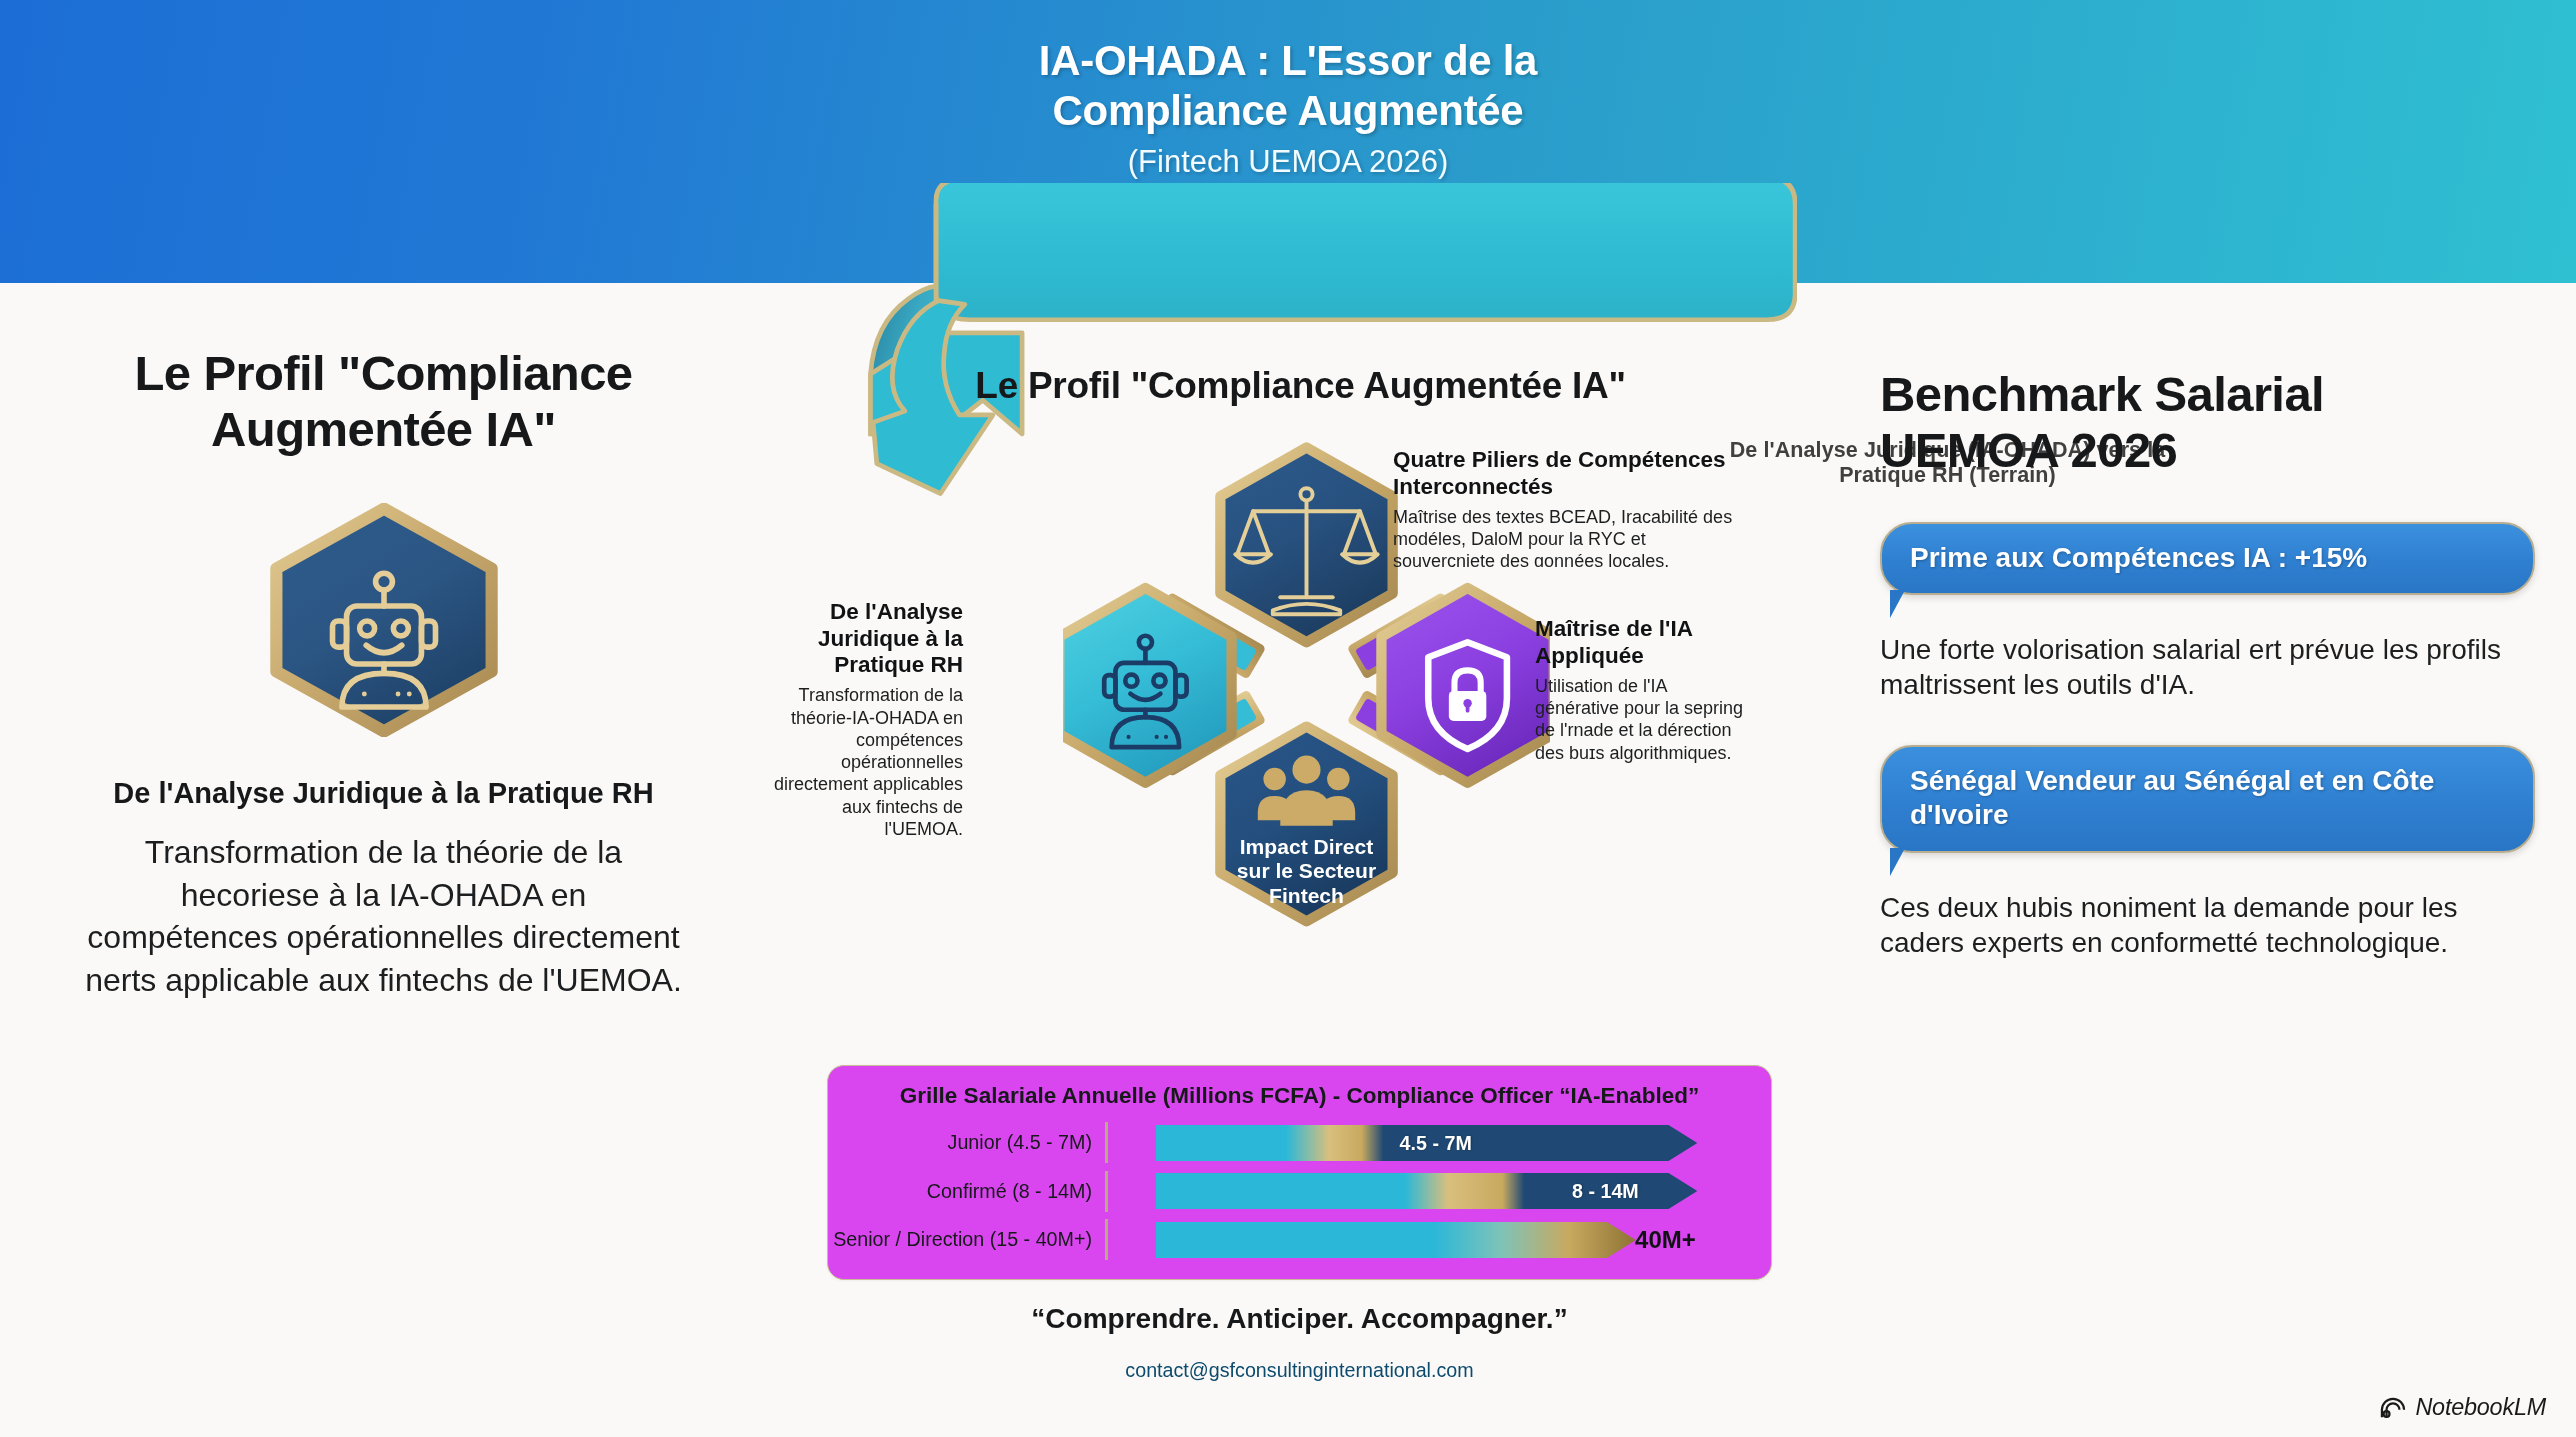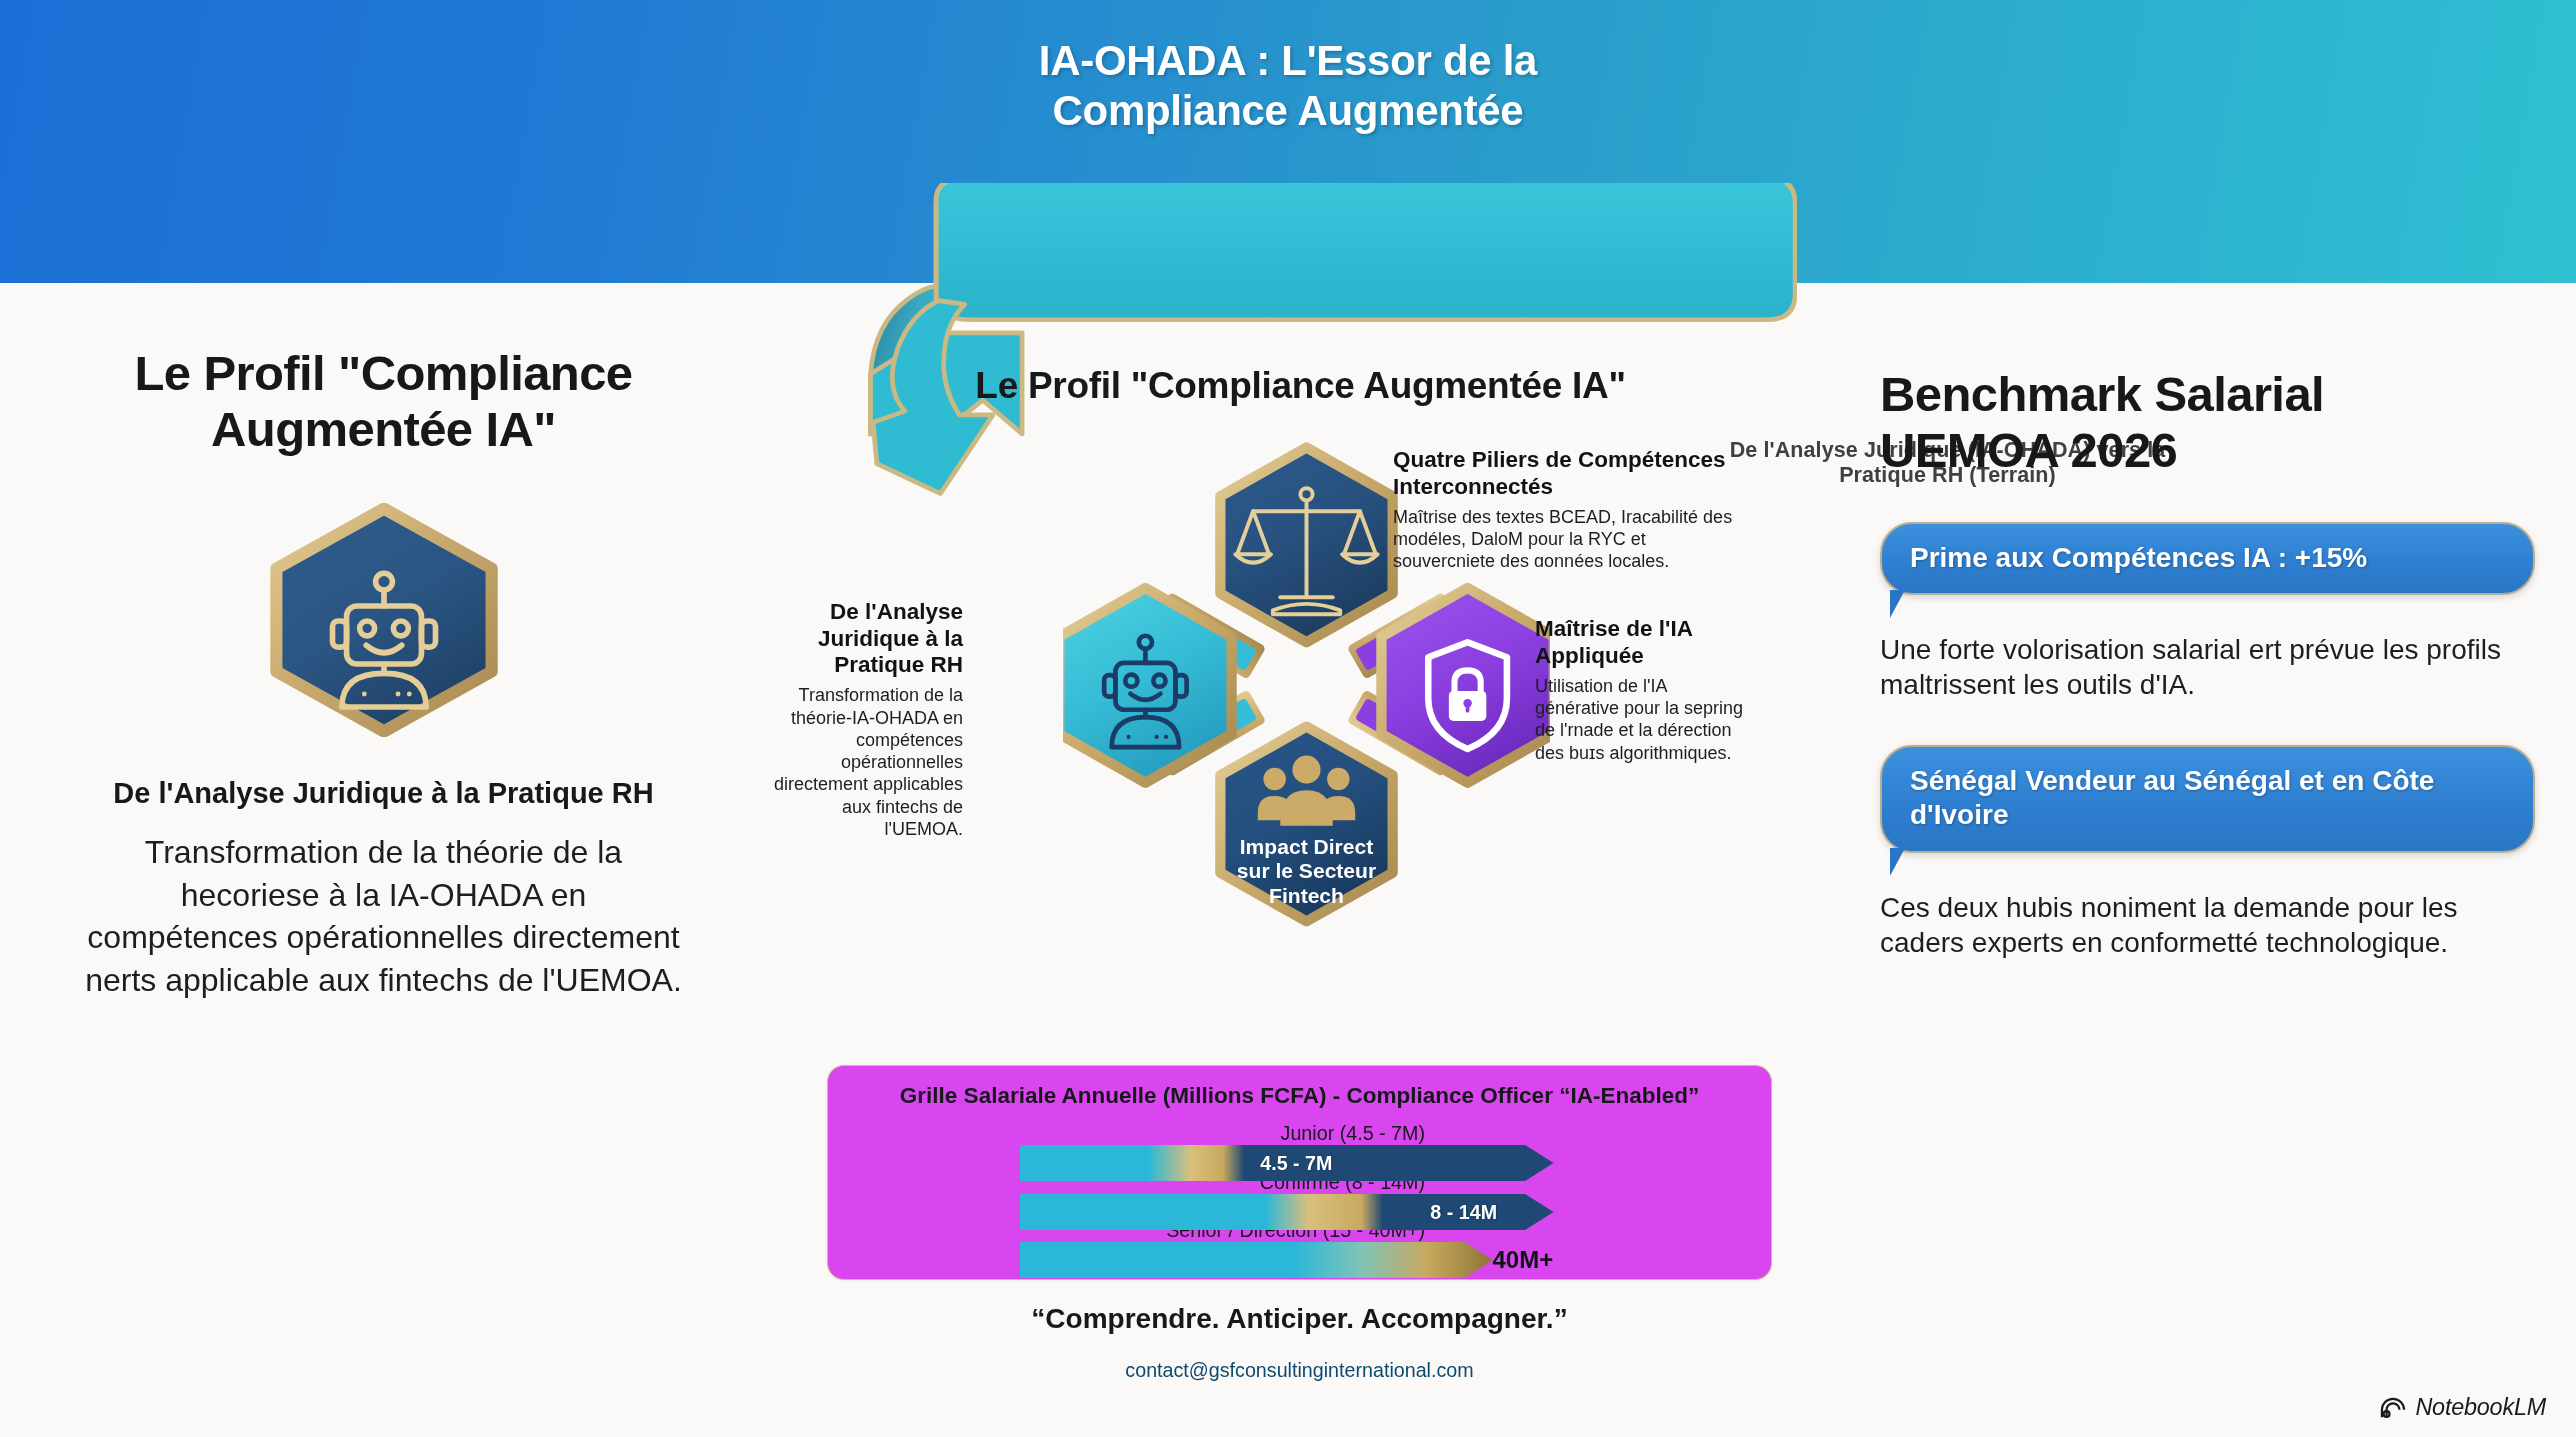--- a/index.html
+++ b/index.html
@@ -138,21 +138,21 @@
     box-shadow: 0 0.9px 2.8px rgba(0,0,0,0.05);
   }
   #chart-title {
     margin-top: 17px;
     text-align: center;
     font-size: 22.5px; font-weight: 700; color: #17181a;
   }
   #chart-rows { margin-top: 13px; position: relative; }
   .chart-row {
     display: flex; align-items: center;
-    height: 41px; margin-bottom: 7.5px; flex-direction: column;
+    height: 41px; margin-bottom: 7.5px;
   }
   .chart-cat {
     width: 277px; padding-right: 13px;
     text-align: right;
     font-size: 19.7px; font-weight: 400; color: #17181a;
     white-space: nowrap;
   }
   .chart-axis {
     width: 2.8px; align-self: stretch;
     background: #b9ab81;
@@ -185,20 +185,21 @@
 </style>
 </head>
 <body>
 
 <div id="page">
 
   <div id="header">
     <div id="header-inner">
       <div class="hdr-line">IA-OHADA : L'Essor de la</div>
       <div class="hdr-line">Compliance Augmentée</div>
+      <div class="hdr-sub">(Fintech UEMOA 2026)</div>
     </div>
   </div>
 
   <div id="ribbon-wrap">
     <svg width="992" height="309" viewBox="0 0 1060 330">
       <defs>
         <linearGradient id="ribFill" x1="0" y1="0" x2="0" y2="1">
           <stop offset="0%" stop-color="#3ac6da"></stop>
           <stop offset="55%" stop-color="#2fbcd3"></stop>
           <stop offset="100%" stop-color="#2cb2c9"></stop>

